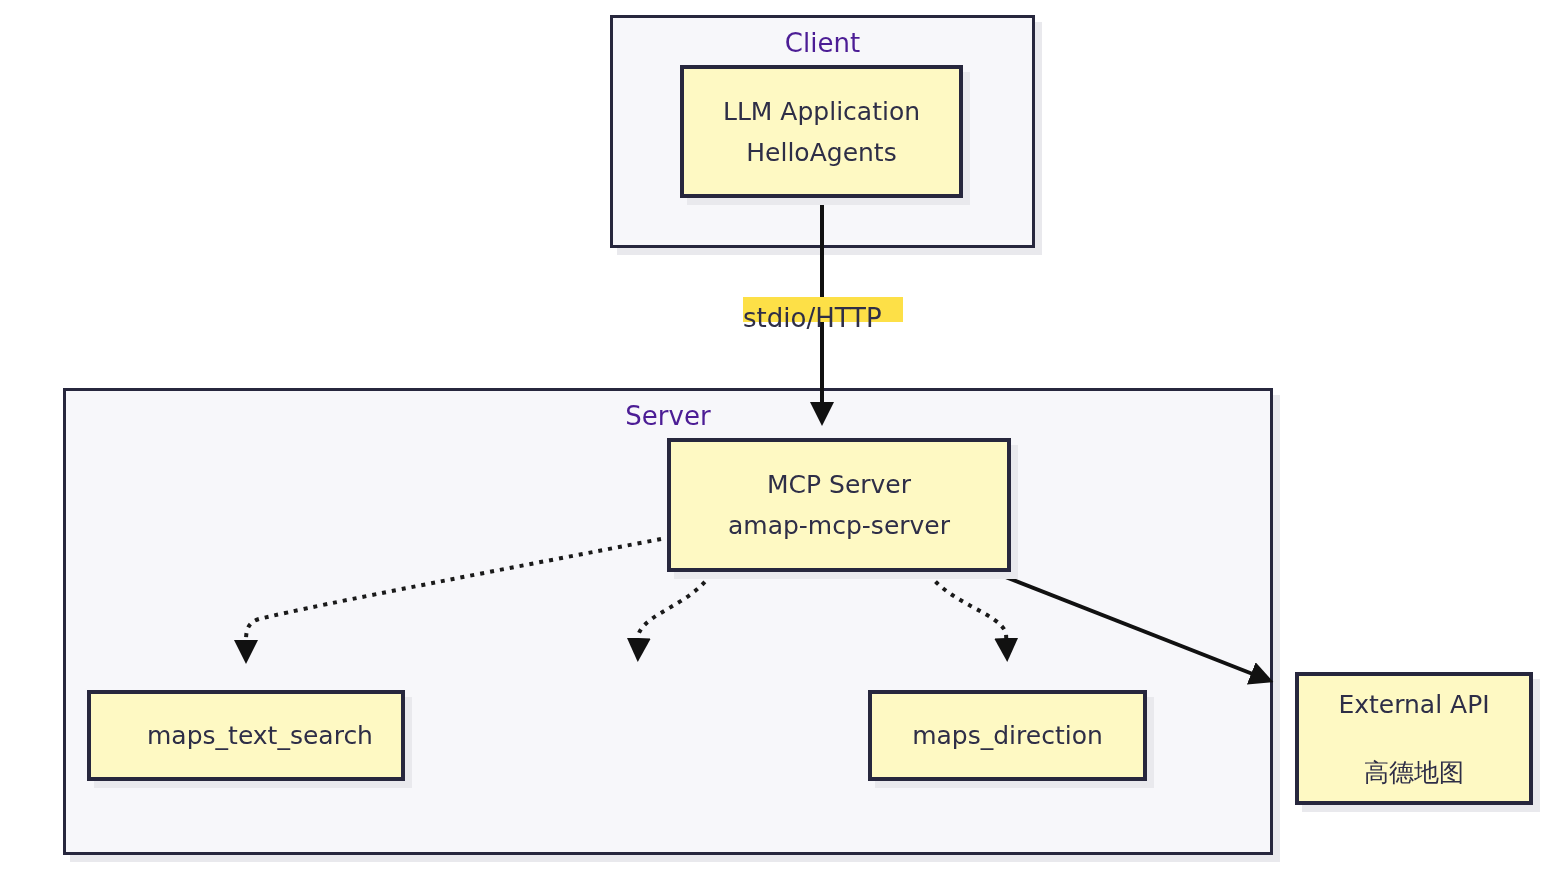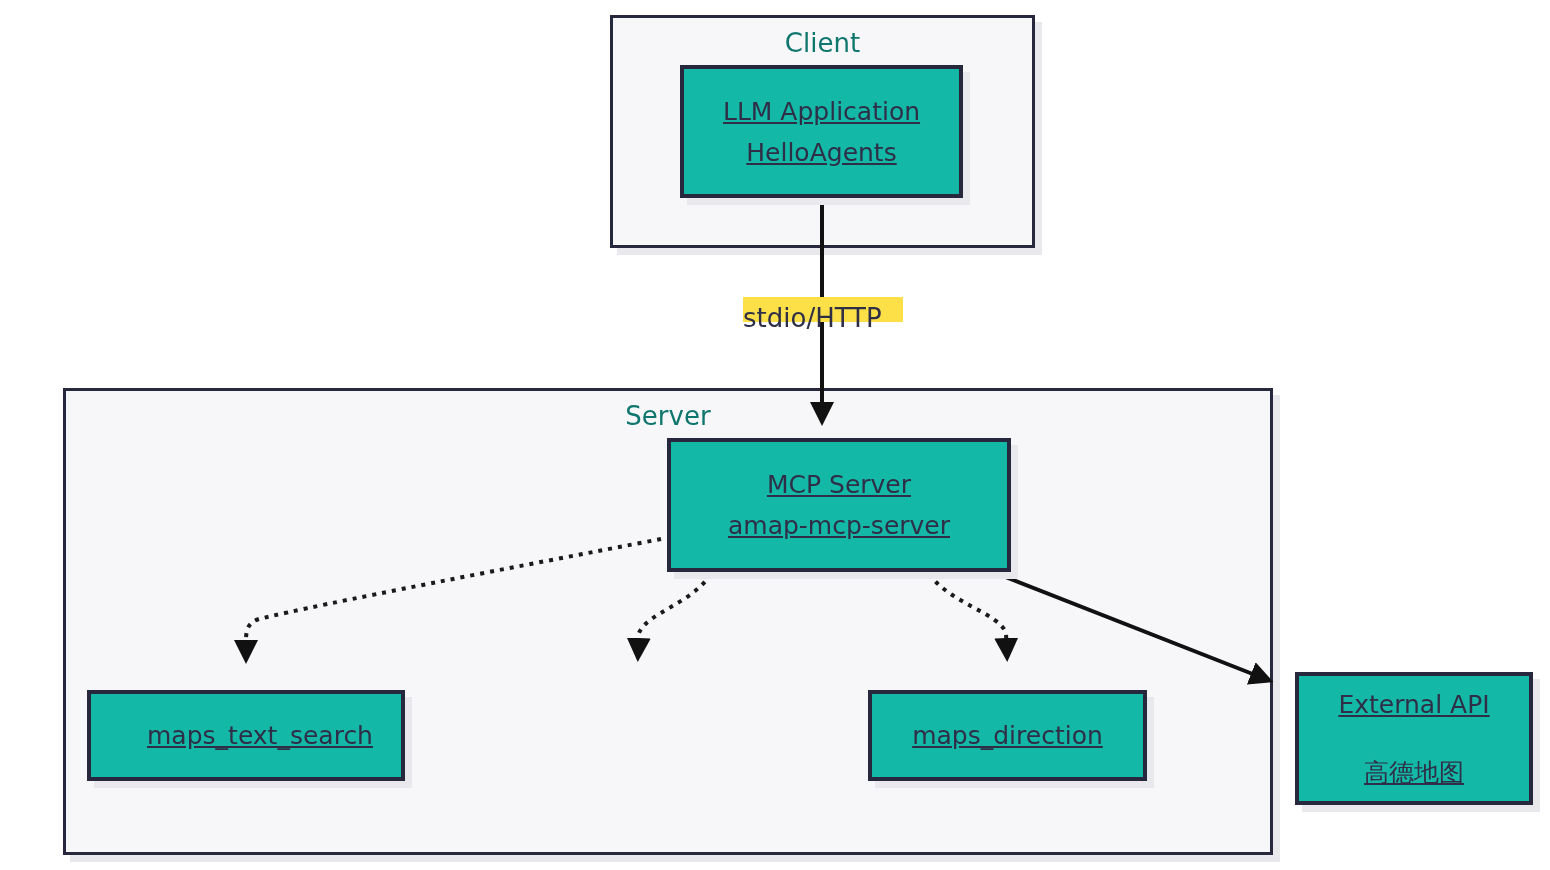--- a/index.html
+++ b/index.html
@@ -20,43 +20,42 @@
     box-sizing: border-box;
     z-index: 1;
   }
   .container-label {
     position: absolute;
     top: 10px;
     left: 0;
     width: 100%;
     text-align: center;
     font-size: 26px;
-    color: #0f766e;
+    color: #4c1d95;
   }
   .edges {
     position: absolute;
     left: 0;
     top: 0;
     z-index: 2;
   }
   .node {
     position: absolute;
-    background: #14b8a6;
+    background: #fef9c3;
     border: 4px solid #27273d;
     box-shadow: 7px 7px 0 #e9e9ed;
     box-sizing: border-box;
     display: flex;
     flex-direction: column;
     align-items: center;
     justify-content: center;
     text-align: center;
     font-size: 25px;
     line-height: 41px;
     z-index: 3;
-    text-decoration: underline;
   }
   .client-container   { left: 610px;  top: 15px;  width: 425px;  height: 233px; }
   .server-container   { left: 15px;   top: 388px; width: 1210px; height: 467px; margin-left: 48px; }
   .llm-node           { left: 680px;  top: 65px;  width: 283px;  height: 133px; }
   .mcp-node           { left: 667px;  top: 438px; width: 344px;  height: 134px; }
   .tool-text-search   { left: 87px;   top: 690px; width: 318px;  height: 91px; padding-left: 28px;  }
   .tool-weather       { left: 503px;  top: 690px; width: 267px;  height: 91px;  }
   .tool-direction     { left: 868px;  top: 690px; width: 279px;  height: 91px;  }
   .external-node      { left: 1295px; top: 672px; width: 238px;  height: 133px; gap: 27px; }
   .edge-label {

